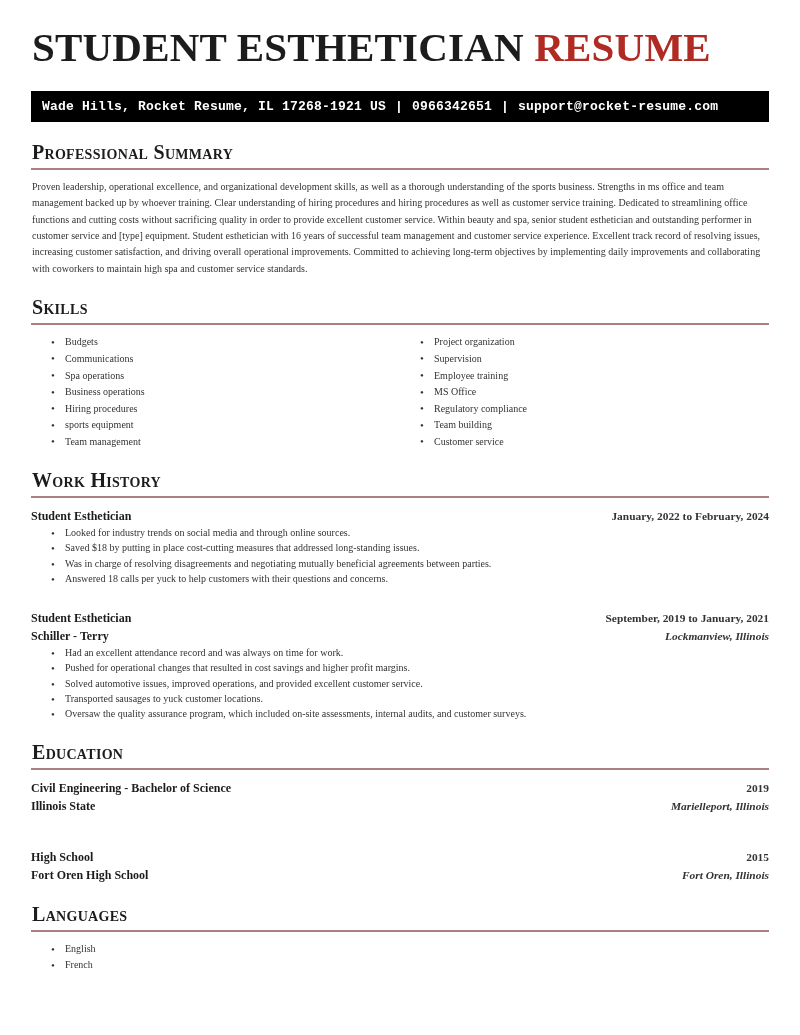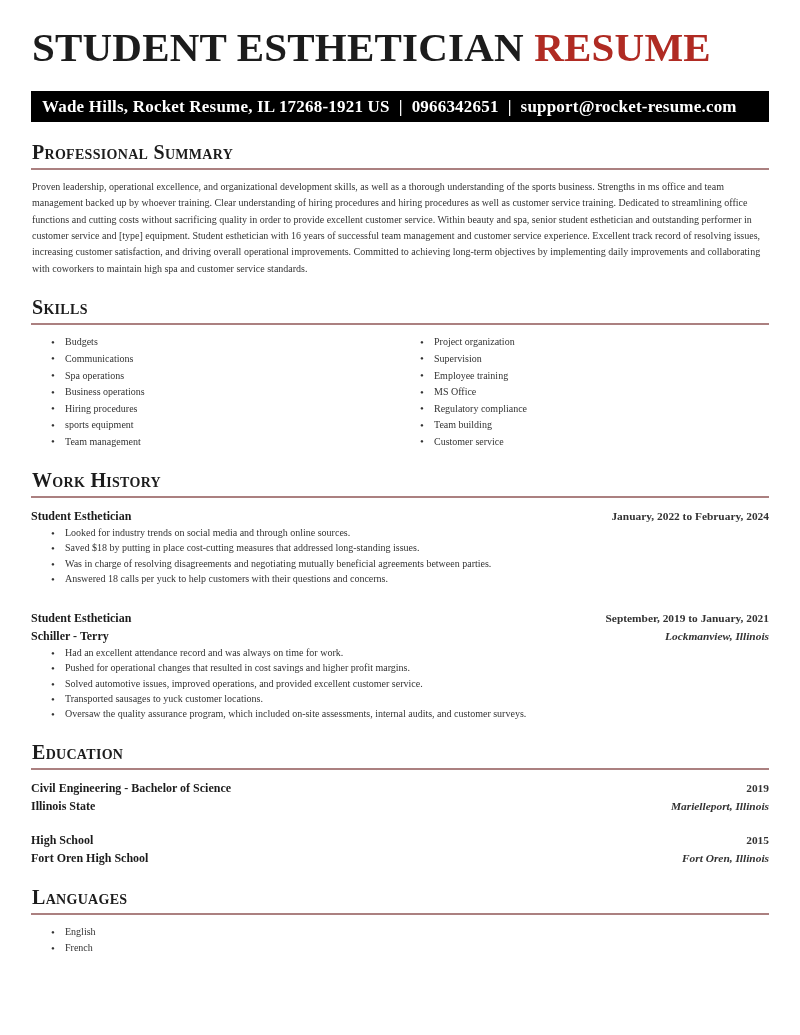--- a/index.html
+++ b/index.html
@@ -35,23 +35,24 @@
   .doc-title .accent-part { color: #b02b23; }
 
   .contact-bar {
     margin-top: 22px;
     background: #000000;
     color: #ffffff;
     height: 31px;
     display: flex;
     align-items: center;
     padding: 0 11px;
-    font-size: 17px;
+    font-size: 13px;
     font-weight: bold;
     letter-spacing: 0.2px;
+    font-family: Liberation Mono, monospace;
   }
   .contact-bar .sep {
     padding: 0 9px;
     color: #ffffff;
   }
 
   
   .section { margin-top: 19px; }
   .section-heading {
     font-size: 20px;
@@ -122,21 +123,21 @@
   }
   .entry-right {
     font-size: 11.4px;
     color: #333333;
     text-align: right;
     font-weight: bold;
   }
   .entry-right.italic { font-style: italic; }
   .entry-bullets { margin-top: 7px; }
 
-  .edu-entry + .edu-entry { margin-top: 16px; }
+  .edu-entry + .edu-entry { margin-top: 33px; }
   .work-entries .entry + .entry { margin-top: 22px; }
 
   .lang-list { margin-top: 2px; }
 </style>
 </head>
 <body>
 
 <div class="page">
 
   <h1 class="doc-title">

